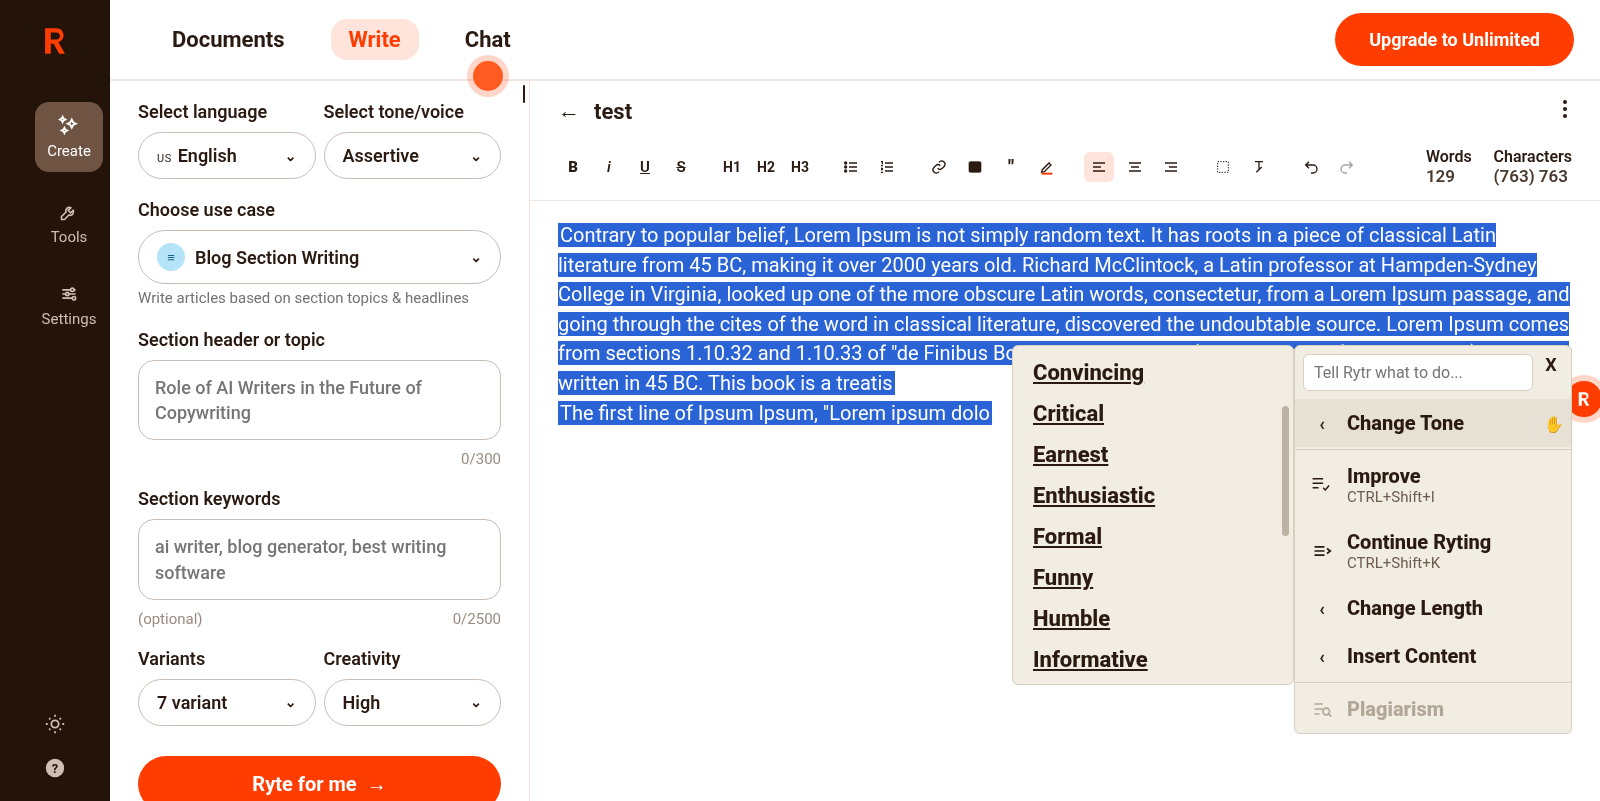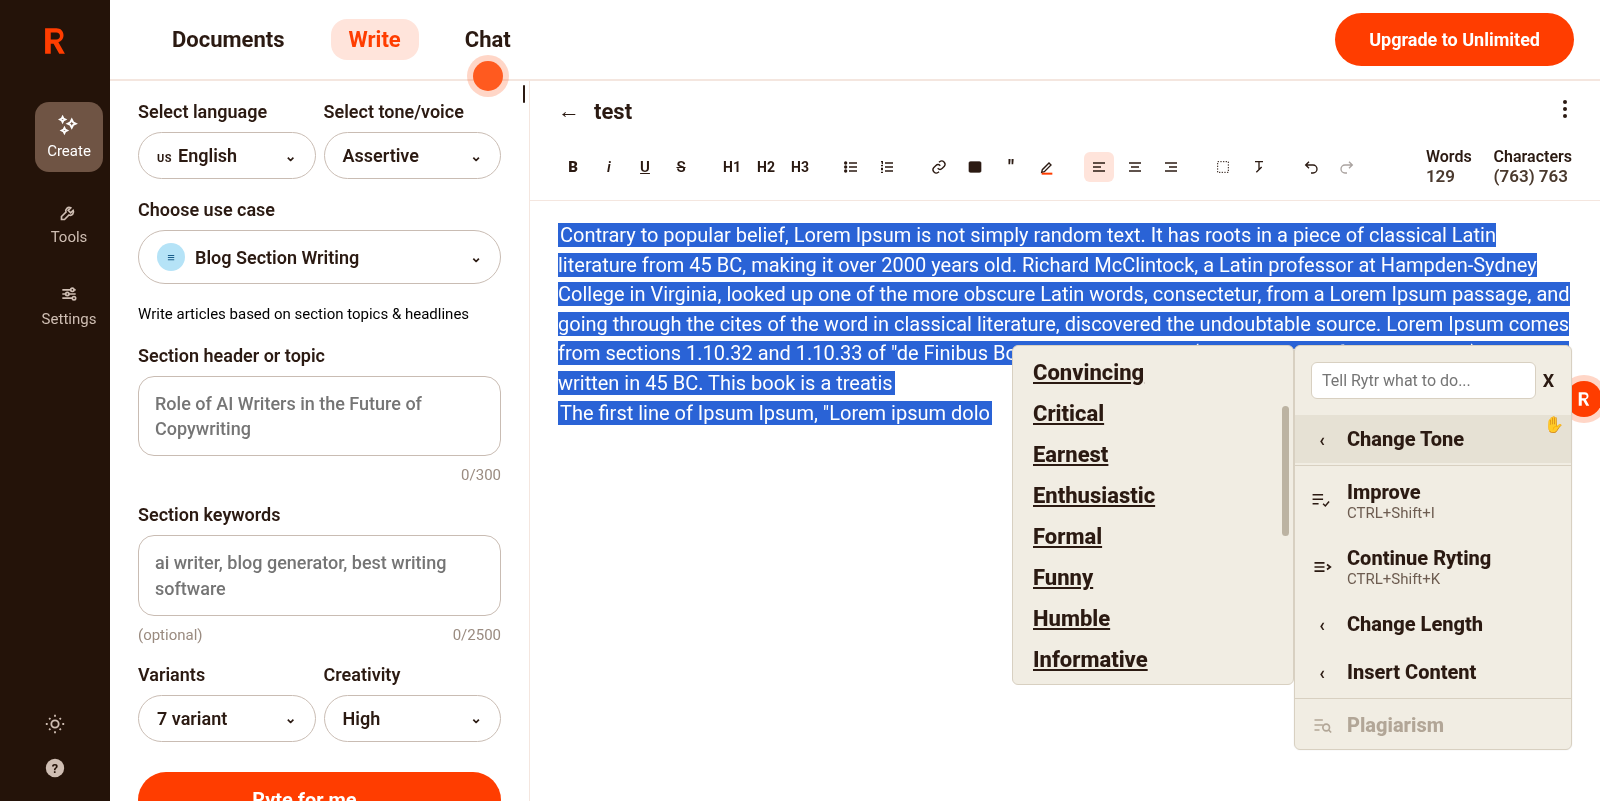--- a/index.html
+++ b/index.html
@@ -30,24 +30,24 @@
   .body { flex: 1; display: flex; min-height: 0; border-top: 1px solid #f4e6df; }
   .panel-left { width: 420px; border-right: 1px solid #f4e6df; padding: 20px 28px; overflow-y: auto; position: relative; }
   .panel-right { flex: 1; display: flex; flex-direction: column; min-width: 0; position: relative; }
 
   .scrollbar-indicator { position: absolute; right: 4px; top: 4px; width: 2px; height: 18px; background: #2b1a12; border-radius: 2px; }
 
   .field-row { display: flex; gap: 8px; }
   .field { flex: 1; }
   .label { font-size: 18px; font-weight: 600; color: #2b1a12; margin-bottom: 10px; display: block; }
   .select { width: 100%; border: 1.5px solid #c9bcb3; border-radius: 30px; padding: 12px 18px; font-size: 18px; font-weight: 600; display: flex; align-items: center; justify-content: space-between; cursor: pointer; }
-  .select .us { font-size: 11px; font-weight: 700; margin-right: 6px; letter-spacing: 0.5px; }
+  .select .us { font-size: 11px; font-weight: 400; margin-right: 6px; letter-spacing: 0.5px; }
   .select.usecase { justify-content: flex-start; gap: 10px; }
   .usecase-icon { width: 28px; height: 28px; border-radius: 50%; background: #b5e3f7; display: flex; align-items: center; justify-content: center; font-size: 13px; color: #1b5f8b; }
-  .hint { font-size: 15px; color: #000000; margin-top: 20px; line-height: 1.4; }
+  .hint { font-size: 15px; color: #737373; margin-top: 4px; line-height: 1.4; }
   .textarea { width: 100%; border: 1.5px solid #c9bcb3; border-radius: 16px; padding: 14px 16px; font-size: 18px; font-weight: 500; color: #8e7e74; min-height: 76px; line-height: 1.4; resize: none; font-family: inherit; }
   .counter-row { display: flex; justify-content: space-between; font-size: 15px; color: #9a8b80; margin-top: 6px; }
   .section-block { margin-top: 20px; }
 
   .ryte-btn { width: 100%; margin-top: 30px; background: #ff3d00; color: #fff; border: none; border-radius: 30px; padding: 16px; font-size: 20px; font-weight: 700; display: flex; align-items: center; justify-content: center; gap: 10px; cursor: pointer; }
 
   
   .doc-header { display: flex; align-items: center; gap: 14px; padding: 14px 28px; }
   .back-arrow { font-size: 22px; cursor: pointer; }
   .doc-title { font-size: 22px; font-weight: 700; flex:1; }
@@ -73,21 +73,21 @@
   
   .float-chip { position: absolute; right: -2px; top: 300px; width: 36px; height: 36px; border-radius: 50%; background: #ff3d00; display: flex; align-items: center; justify-content: center; color: #fff; font-weight: 900; box-shadow: 0 0 0 6px rgba(255,90,31,0.25); cursor: pointer; z-index: 2; }
 
   
   .popover-stack { position: absolute; right: 28px; top: 144px; display: flex; gap: 0; z-index: 5; }
   .tone-menu { width: 282px; background: #f1ede3; border: 1px solid #d8d0c1; border-radius: 6px; padding: 6px 0; max-height: 340px; overflow: hidden; position: relative; }
   .tone-item { padding: 8px 20px; font-size: 22px; font-weight: 800; color: #2b1a12; cursor: pointer; white-space: nowrap; text-decoration: underline; }
   .tone-scrollbar { position: absolute; right: 4px; top: 60px; width: 7px; height: 130px; background: #bcb3a2; border-radius: 4px; }
 
   .action-menu { width: 278px; background: #f1ede3; border: 1px solid #d8d0c1; border-radius: 6px; padding: 0; box-shadow: 0 0 0 1px rgba(0,0,0,0.02); }
-  .tell-row { display: flex; align-items: center; padding: 16px; gap: 6px; }
+  .tell-row { display: flex; align-items: flex-start; padding: 8px; gap: 6px; }
   .tell-input { flex: 1; background: #fff; border: 1px solid #d8d0c1; border-radius: 6px; padding: 8px 10px; font-size: 16px; color: #8e7e74; }
   .tell-close { width: 24px; text-align: center; font-size: 18px; font-weight: 700; cursor: pointer; }
   .action-item { display: flex; align-items: center; gap: 14px; padding: 12px 16px; cursor: pointer; }
   .action-item.hover { background: #e6e1d4; }
   .action-item .ai-icon { width: 22px; display: flex; justify-content: center; font-size: 18px; color: #2b1a12; }
   .ai-text { display: flex; flex-direction: column; }
   .ai-title { font-size: 20px; font-weight: 800; color: #2b1a12; }
   .ai-sub { font-size: 15px; color: #6d5c50; }
   .action-item.disabled .ai-title, .action-item.disabled .ai-icon { color: #b2a697; }
   .sep { height: 1px; background: #d8d0c1; margin: 2px 0; }

